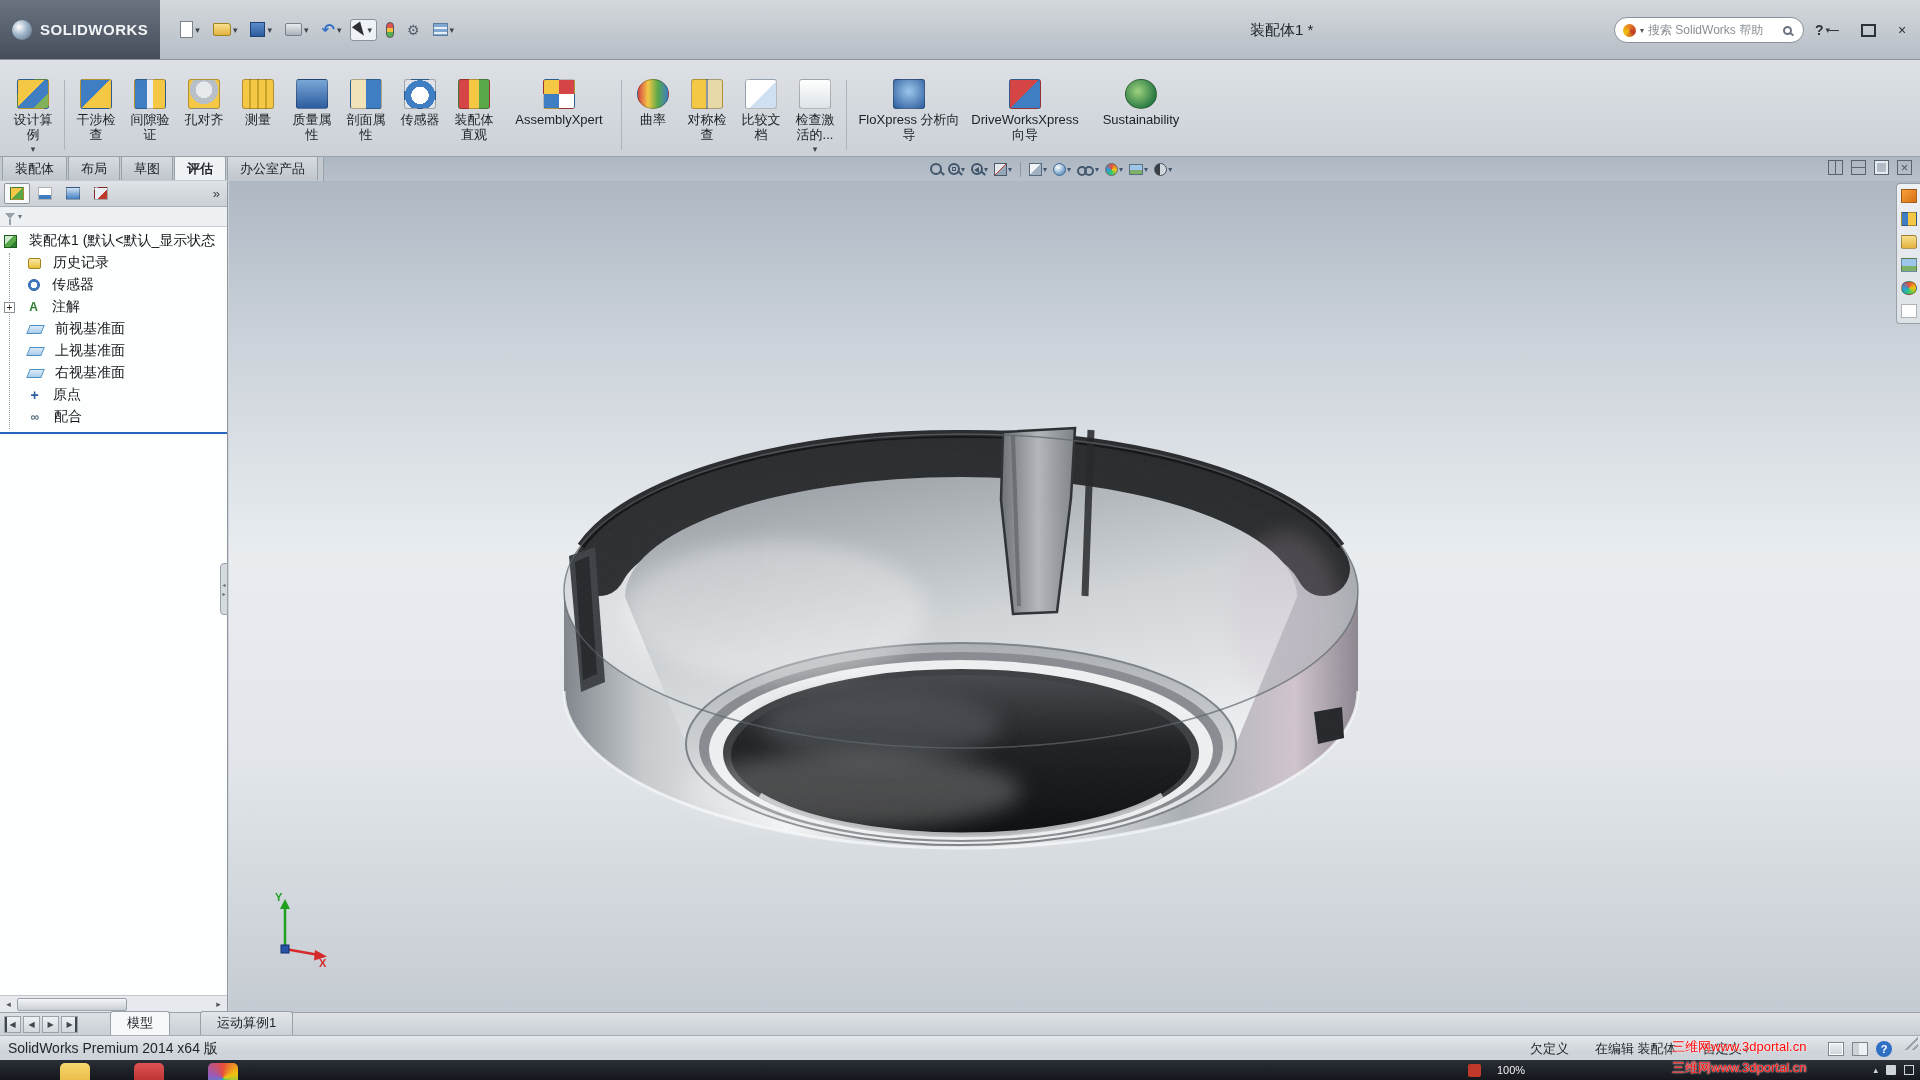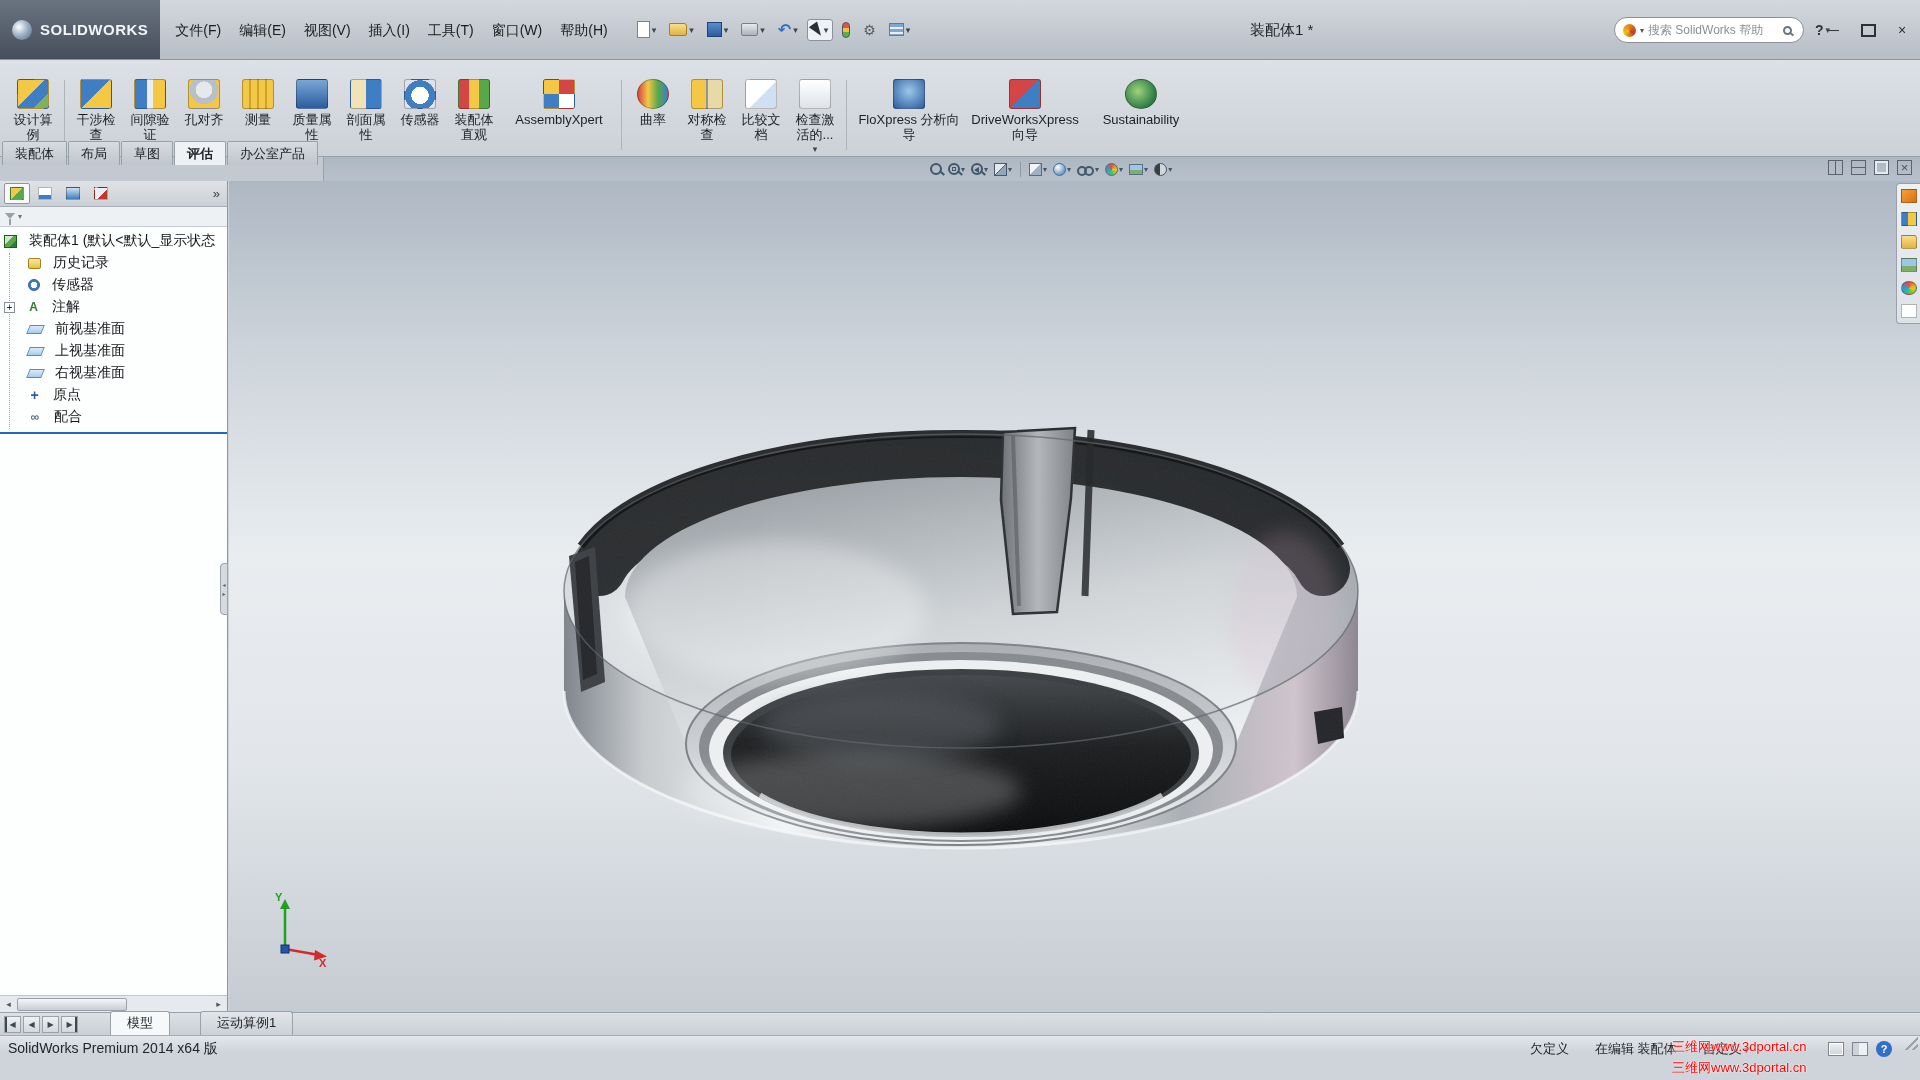--- a/index.html
+++ b/index.html
@@ -61,21 +61,21 @@
 .ri-symmetry{background:linear-gradient(90deg,#f4c844 0 48%,#8e959d 48% 52%,#e8d9a8 52%);}
 .ri-compare-docs{background:linear-gradient(135deg,#fff 0 55%,#cfe0f2 55%);}
 .ri-check-active{background:linear-gradient(180deg,#fff,#dde3e9);}
 .ri-simulationxpress{background:linear-gradient(135deg,#e8702a 0 50%,#3f7ec2 50%);}
 .ri-floxpress{background:radial-gradient(circle at 50% 40%,#9cc7ea,#2c5c9e);}
 .ri-driveworksxpress{background:linear-gradient(135deg,#d64545 0 50%,#3f7ec2 50%);}
 .ri-sustainability{background:radial-gradient(circle at 40% 40%,#9fd27e,#2e7d46 70%);border-radius:50%;}
 
 
 .tabstrip{position:absolute;top:157px;left:0;width:1920px;height:24px;background:linear-gradient(#adb7c2,#b8c1cb);}
-.tabs{position:absolute;left:0;top:0;height:24px;display:flex;align-items:flex-end;background:#c3c9d0;padding:0 4px 16px 2px;border-right:1px solid #9aa1a9;}
+.tabs{position:absolute;left:0;top:0;height:24px;display:flex;align-items:flex-end;background:#c3c9d0;padding:0 4px 1px 2px;border-right:1px solid #9aa1a9;}
 .tab{padding:3px 12px 2px;font-size:13px;color:#20242a;background:linear-gradient(#d7dbe0,#c0c6cd);border:1px solid #98a0a8;border-bottom:none;border-radius:2px 2px 0 0;margin-right:1px;white-space:nowrap;}
 .tab.active{background:#eff2f5;font-weight:700;}
 .headsup{position:absolute;left:928px;top:2px;height:20px;display:flex;align-items:center;gap:2px;}
 .hbtn{display:flex;align-items:center;gap:1px;padding:1px 2px;}
 .hic{display:inline-block;}
 .hcaret{font-size:8px;color:#41566b;}
 .hsep{width:1px;height:15px;background:#8f99a3;margin:0 4px;}
 .hi-zoom-fit,.hi-zoom-area,.hi-zoom-previous{position:relative;width:12px;height:12px;border:2px solid #41566b;border-radius:50%;}
 .hi-zoom-fit::after,.hi-zoom-area::after,.hi-zoom-previous::after{content:"";position:absolute;width:6px;height:2px;background:#41566b;right:-5px;bottom:-1px;transform:rotate(42deg);}
 .hi-zoom-area::before{content:"";position:absolute;inset:2px;border:1px dashed #41566b;}
@@ -192,29 +192,20 @@
 </head>
 <body>
 
 <div id="app">
 
   <div class="titlebar">
     <div class="logo">
       <span class="swirl"></span>
       <span class="logotext">SOLIDWORKS</span>
     </div>
-    <nav class="menus">
-        <span class="menu">文件(F)</span>
-        <span class="menu">编辑(E)</span>
-        <span class="menu">视图(V)</span>
-        <span class="menu">插入(I)</span>
-        <span class="menu">工具(T)</span>
-        <span class="menu">窗口(W)</span>
-        <span class="menu">帮助(H)</span>
-      </nav>
     <div class="qat">
         <span class="qbtn">
           <span class="qi qi-new"></span>
           <span class="caret">▾</span>
         </span>
         <span class="qbtn">
           <span class="qi qi-open"></span>
           <span class="caret">▾</span>
         </span>
         <span class="qbtn">
@@ -614,18 +605,34 @@
         <span class="sritem">自定义<span class="caret"> ▾</span></span>
       </div>
     <div class="sicons">
       <span class="si si-grid"></span>
       <span class="si si-pane"></span>
       <span class="si-help">?</span>
     </div>
     <div class="sgrip"></div>
   </div>
 
+  <div class="taskbar">
+    <div class="tbicons">
+        <span class="tbi tb-folder"></span>
+        <span class="tbi tb-pdf-reader"></span>
+        <span class="tbi tb-image-viewer"></span>
+      </div>
+    <div class="tray">
+      <span class="tbi-red"></span>
+      <span class="traypct">100%</span>
+    </div>
+    <div class="tray2">
+      <span class="tg">▴</span>
+      <span class="tg tg-sq"></span>
+      <span class="tg tg-sq2"></span>
+    </div>
+  </div>
 
   <div class="watermark">
       <div class="wline">三维网www.3dportal.cn</div>
       <div class="wline">三维网www.3dportal.cn</div>
     </div>
 </div>
 
 </body></html>

